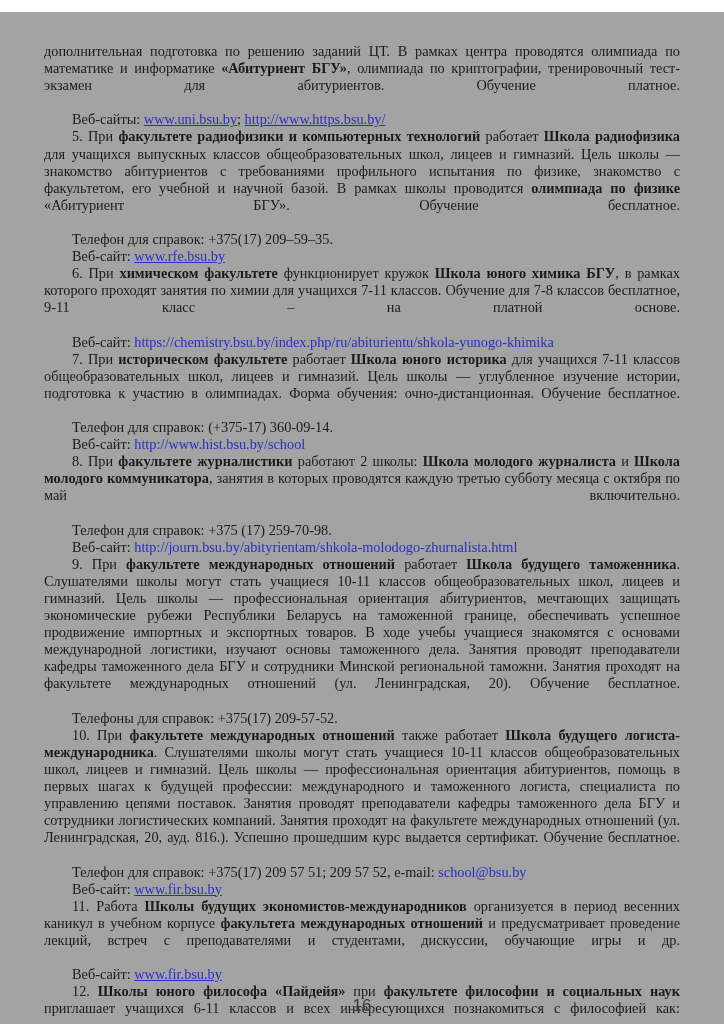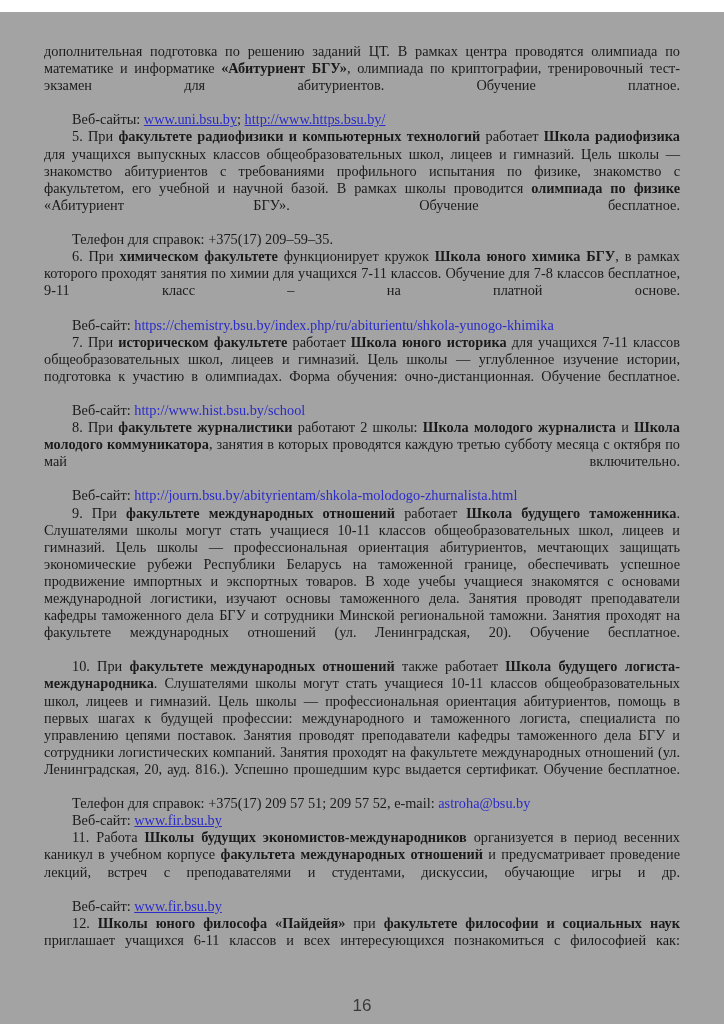--- a/index.html
+++ b/index.html
@@ -81,42 +81,46 @@
   <div class="doc-body">
 
     <p class="para"><span>дополнительная подготовка по решению заданий ЦТ. В рамках центра проводятся олимпиада по математике и информатике </span><b>«Абитуриент БГУ»</b><span>, олимпиада по криптографии, тренировочный тест-экзамен для абитуриентов. Обучение платное.</span></p>
 
     <p class="nojust"><span>Веб-сайты: </span><a class="link-u" href="#">www.uni.bsu.by</a><span>; </span><a class="link-u" href="#">http://www.https.bsu.by/</a></p>
 
     <p class="para indent"><span>5. При </span><b>факультете радиофизики и компьютерных технологий</b><span> работает </span><b>Школа радиофизика</b><span> для учащихся выпускных классов общеобразовательных школ, лицеев и гимназий. Цель школы — знакомство абитуриентов с требованиями профильного испытания по физике, знакомство с факультетом, его учебной и научной базой. В рамках школы проводится </span><b>олимпиада по физике</b><span> «Абитуриент БГУ». Обучение бесплатное.</span></p>
 
     <p class="nojust">Телефон для справок: +375(17) 209–59–35.</p>
 
+    <p class="nojust"><span>Веб-сайт: </span><a class="link-u" href="#">www.rfe.bsu.by</a></p>
 
     <p class="para indent"><span>6. При </span><b>химическом факультете</b><span> функционирует кружок </span><b>Школа юного химика БГУ</b><span>, в рамках которого проходят занятия по химии для учащихся 7-11 классов. Обучение для 7-8 классов бесплатное, 9-11 класс – на платной основе.</span></p>
 
     <p class="nojust"><span>Веб-сайт: </span><a class="link" href="#">https://chemistry.bsu.by/index.php/ru/abiturientu/shkola-yunogo-khimika</a></p>
 
     <p class="para indent"><span>7. При </span><b>историческом факультете</b><span> работает </span><b>Школа юного историка</b><span> для учащихся 7-11 классов общеобразовательных школ, лицеев и гимназий. Цель школы — углубленное изучение истории, подготовка к участию в олимпиадах. Форма обучения: очно-дистанционная. Обучение бесплатное.</span></p>
 
+    <p class="nojust">Телефон для справок: (+375-17) 360-09-14.</p>
 
     <p class="nojust"><span>Веб-сайт: </span><a class="link" href="#">http://www.hist.bsu.by/school</a></p>
 
     <p class="para indent"><span>8. При </span><b>факультете журналистики</b><span> работают 2 школы: </span><b>Школа молодого журналиста</b><span> и </span><b>Школа молодого коммуникатора</b><span>, занятия в которых проводятся каждую третью субботу месяца с октября по май включительно.</span></p>
 
+    <p class="nojust">Телефон для справок: +375 (17) 259-70-98.</p>
 
     <p class="nojust"><span>Веб-сайт: </span><a class="link" href="#">http://journ.bsu.by/abityrientam/shkola-molodogo-zhurnalista.html</a></p>
 
     <p class="para indent"><span>9. При </span><b>факультете международных отношений</b><span> работает </span><b>Школа будущего таможенника</b><span>. Слушателями школы могут стать учащиеся 10-11 классов общеобразовательных школ, лицеев и гимназий. Цель школы — профессиональная ориентация абитуриентов, мечтающих защищать экономические рубежи Республики Беларусь на таможенной границе, обеспечивать успешное продвижение импортных и экспортных товаров. В ходе учебы учащиеся знакомятся с основами международной логистики, изучают основы таможенного дела. Занятия проводят преподаватели кафедры таможенного дела БГУ и сотрудники Минской региональной таможни. Занятия проходят на факультете международных отношений (ул. Ленинградская, 20). Обучение бесплатное.</span></p>
 
+    <p class="nojust">Телефоны для справок: +375(17) 209-57-52.</p>
 
 
     <p class="para indent"><span>10. При </span><b>факультете международных отношений</b><span> также работает </span><b>Школа будущего логиста-международника</b><span>. Слушателями школы могут стать учащиеся 10-11 классов общеобразовательных школ, лицеев и гимназий. Цель школы — профессиональная ориентация абитуриентов, помощь в первых шагах к будущей профессии: международного и таможенного логиста, специалиста по управлению цепями поставок. Занятия проводят преподаватели кафедры таможенного дела БГУ и сотрудники логистических компаний. Занятия проходят на факультете международных отношений (ул. Ленинградская, 20, ауд. 816.). Успешно прошедшим курс выдается сертификат. Обучение бесплатное.</span></p>
 
-    <p class="nojust"><span>Телефон для справок: +375(17) 209 57 51; 209 57 52, e-mail: </span><a class="link" href="#">astroha@bsu.by</a></p>
+    <p class="nojust"><span>Телефон для справок: +375(17) 209 57 51; 209 57 52, e-mail: </span><a class="link" href="#">school@bsu.by</a></p>
 
     <p class="nojust"><span>Веб-сайт: </span><a class="link-u" href="#">www.fir.bsu.by</a></p>
 
     <p class="para indent"><span>11. Работа </span><b>Школы будущих экономистов-международников</b><span> организуется в период весенних каникул в учебном корпусе </span><b>факультета международных отношений</b><span> и предусматривает проведение лекций, встреч с преподавателями и студентами, дискуссии, обучающие игры и др.</span></p>
 
     <p class="nojust"><span>Веб-сайт: </span><a class="link-u" href="#">www.fir.bsu.by</a></p>
 
     <p class="para indent"><span>12. </span><b>Школы юного философа «Пайдейя»</b><span> при </span><b>факультете философии и социальных наук</b><span> приглашает учащихся 6-11 классов и всех интересующихся познакомиться с философией как:</span></p>
 
   </div>

